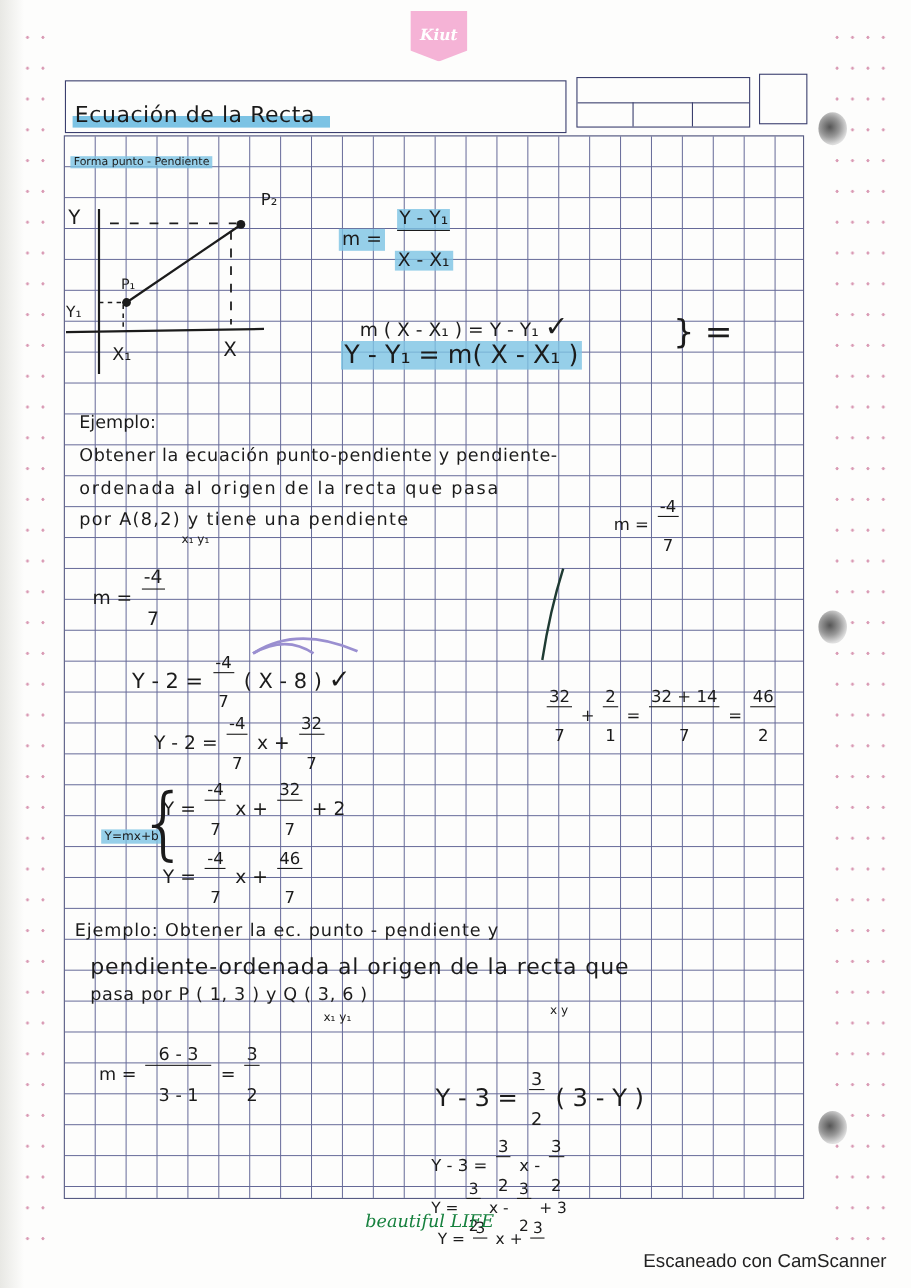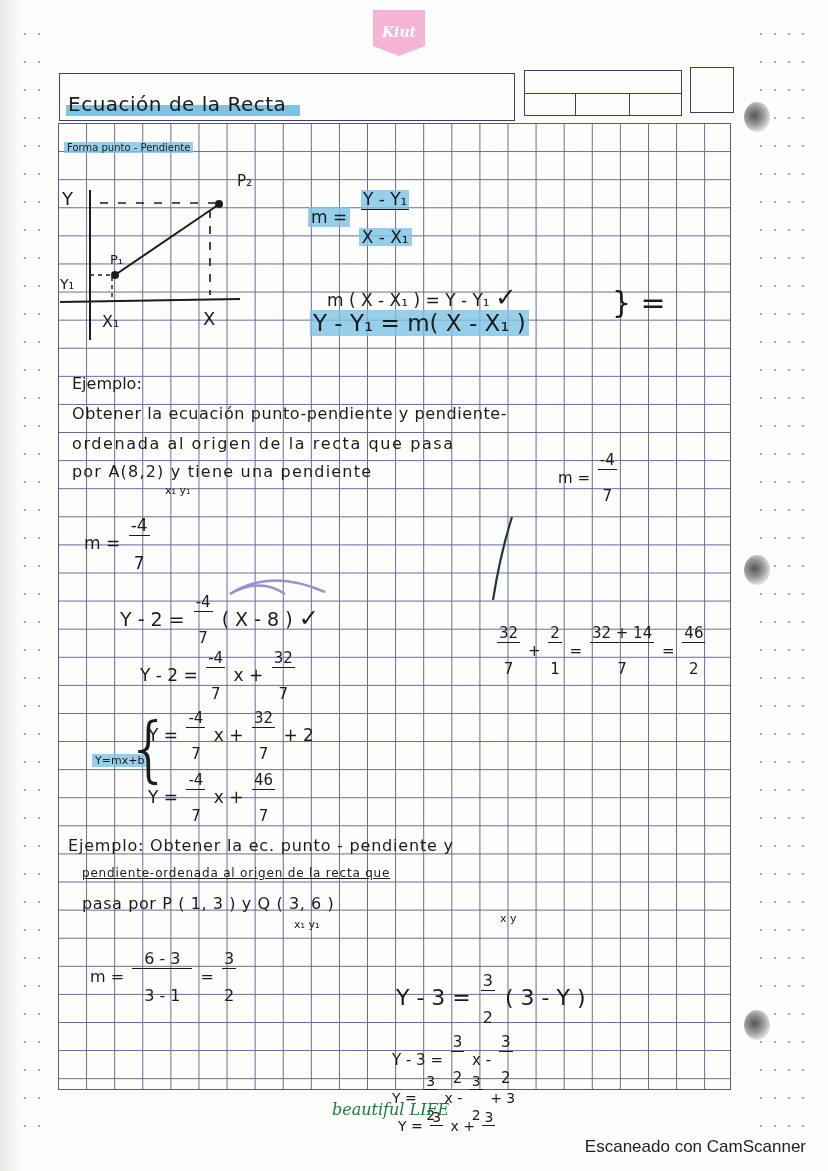--- a/index.html
+++ b/index.html
@@ -195,21 +195,21 @@
   <span class="frac" style="font-size:15px;">
       <span class="num">46</span>
       <span class="den">7</span>
     </span>
 </div>
 
 <div class="hw" style="left:68px;top:836px;font-size:16px;letter-spacing:0.8px;">
   <span>Ejemplo:</span>
   <span>Obtener la ec. punto - pendiente  y</span>
 </div>
-<div class="hw" style="left:82px;top:866px;font-size:12px;letter-spacing:0.8px;text-decoration:underline;">pendiente-ordenada al origen de  la recta que</div>
+<div class="hw" style="left:82px;top:866px;font-size:20px;letter-spacing:0.8px;">pendiente-ordenada al origen de  la recta que</div>
 <div class="hw" style="left:82px;top:894px;font-size:16px;letter-spacing:0.6px;">pasa   por   P ( 1, 3 )   y   Q   ( 3, 6 )</div>
 <div class="hw sub" style="left:294px;top:918px;">x₁  y₁</div>
 <div class="hw sub" style="left:500px;top:912px;">x   y</div>
 
 <div class="hw" style="left:90px;top:950px;font-size:16px;">
   <span>m =</span>
   <span class="frac">
       <span class="num" style="padding:0 12px;">6 - 3</span>
       <span class="den">3 - 1</span>
     </span>

